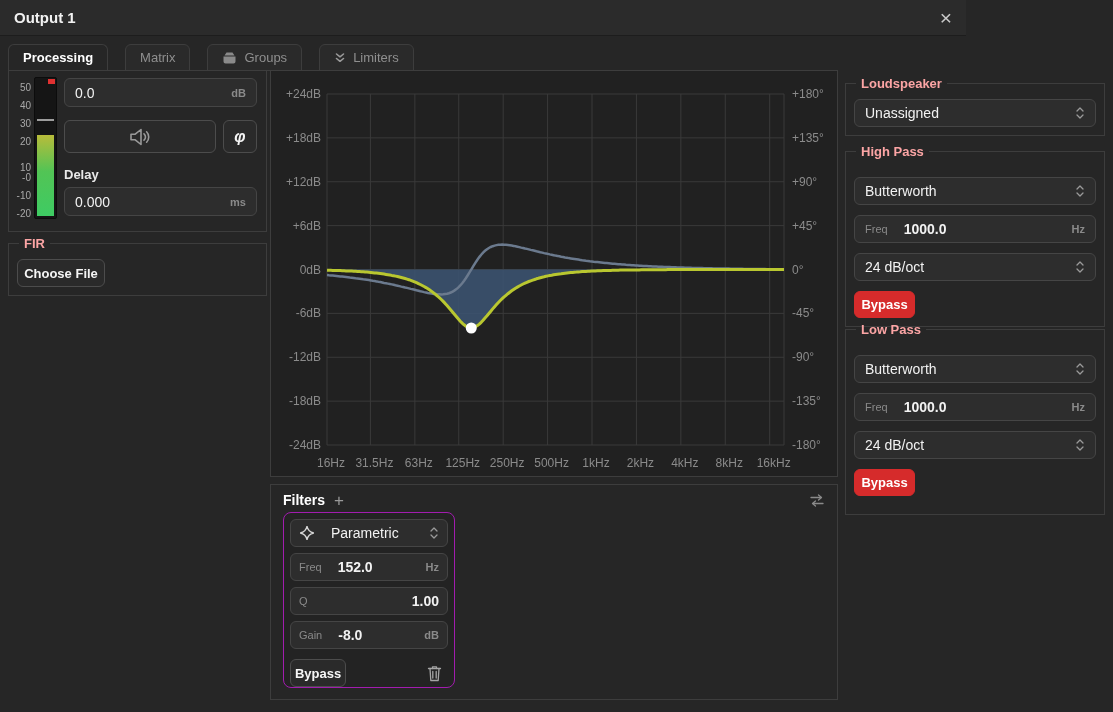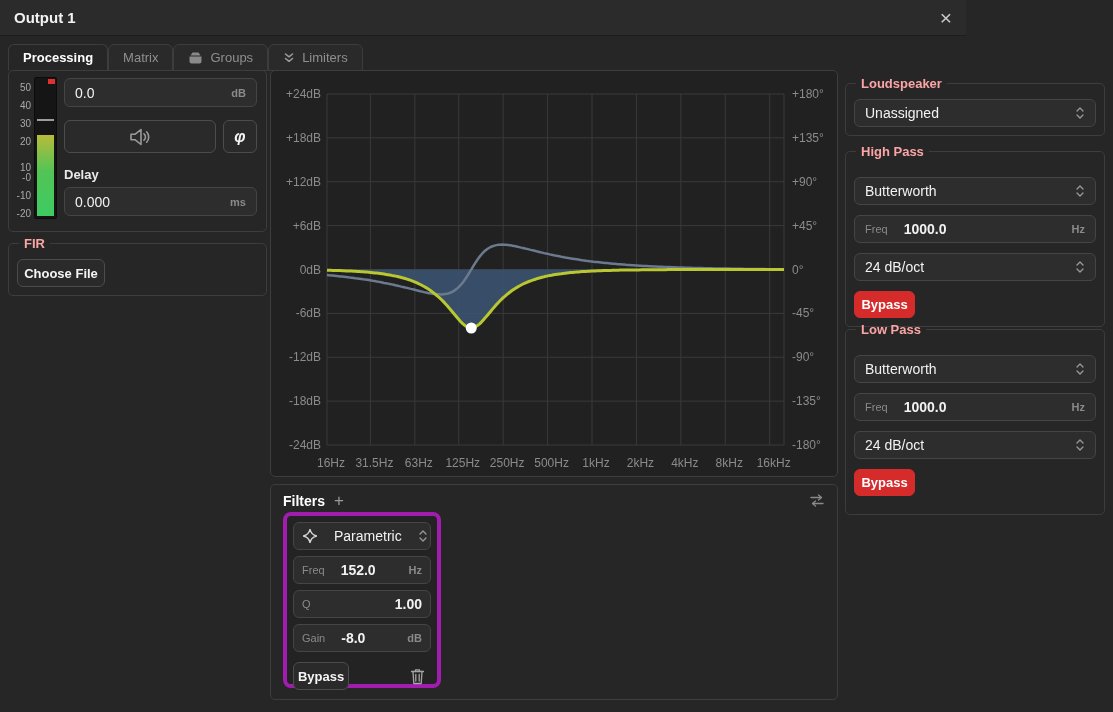--- a/index.html
+++ b/index.html
@@ -17,27 +17,27 @@
     background:#2b2b2b; border-bottom:1px solid #1d1d1d;
     display:flex; align-items:center; padding:0 14px;
   }
   .titlebar .title { font-size:15px; font-weight:700; color:#f2f2f2; }
   .titlebar .close { margin-left:auto; font-size:21px; color:#c9c9c9; line-height:1; cursor:default; }
   
   .tabs { position:absolute; left:8px; top:44px; height:27px; display:flex; }
   .tab {
     display:flex; align-items:center; gap:7px; padding:0 14px;
     border:1px solid #3d3d3d; border-radius:6px 6px 0 0;
-    background:#2a2a2a; color:#8f8f8f; font-size:13px; margin-right:0px;justify-content:flex-end;
+    background:#2a2a2a; color:#8f8f8f; font-size:13px; margin-right:17px;justify-content:flex-end;
   }
   .tab + .tab { border-left:1px solid #3d3d3d; }
   .tab.active { background:#262626; color:#ffffff; font-weight:700; border-bottom-color:transparent; }
   .tab .ticon { display:flex; align-items:center; }
   
-  .panel { position:absolute; border:1px solid #3d3d3d; border-radius:5px; }
+  .panel { position:absolute; border:1px solid #3d3d3d; border-radius:0; }
   fieldset.panel { padding:8px; }
   fieldset.panel legend { font-size:13px; font-weight:700; color:#fca5a5; padding:0 5px; margin-left:2px; }
   
   .field {
     display:flex; align-items:center; gap:16px;
     background:#2d2d2d; border:1px solid #454545; border-radius:6px;
     padding:0 10px; height:28px; font-size:14px; color:#f2f2f2;
   }
   .field .lbl  { color:#8a8a8a; font-size:11px; }
   .field .val  { flex:1; font-size:14px; }
@@ -70,27 +70,27 @@
   #delay-label { position:absolute; left:55px; top:96px; font-size:13px; font-weight:700; color:#e9e9e9; }
   #delay-field { position:absolute; left:55px; top:116px; width:193px; height:29px; }
   
   #fir-panel { left:8px; top:236px; width:259px; }
   #choose-file-button { width:88px; height:28px; }
   
   #graph-panel { left:270px; top:70px; width:568px; height:407px; background:#212121; overflow:hidden; }
   #eq-graph { display:block; }
   
   #filters-panel { left:270px; top:484px; width:568px; height:216px; }
-  .filters-head { position:absolute; left:12px; top:7px; display:flex; align-items:center; gap:9px; }
+  .filters-head { position:absolute; left:12px; top:7px; display:flex; gap:9px; }
   .filters-head .t { font-size:14px; font-weight:700; color:#fff; }
   .filters-head .plus { font-size:17px; color:#9a9a9a; line-height:1; }
   .swap { position:absolute; right:12px; top:8px; }
   .filter-card {
-    position:absolute; left:12px; top:27px; width:158px; height:176px;
-    background:#232323; border:4px solid #a21caf; border-radius:8px; padding:6px;
+    position:absolute; left:12px; top:27px; width:172px; height:176px;
+    background:#232323; border:1px solid #a21caf; border-radius:8px; padding:6px;
   }
   .filter-card .field { margin-bottom:6px; height:28px; padding:0 8px; }
   .card-foot { display:flex; align-items:center; justify-content:space-between; margin-top:10px; }
   #filter-bypass-button { width:56px; height:28px; }
   
   #loudspeaker-panel { left:845px; top:76px;  width:260px; }
   #highpass-panel    { left:845px; top:144px; width:260px; }
   #lowpass-panel     { left:845px; top:322px; width:260px; padding-bottom:18px; }
   .stack > * { margin-bottom:10px; }
   .stack > *:last-child { margin-bottom:0; }

